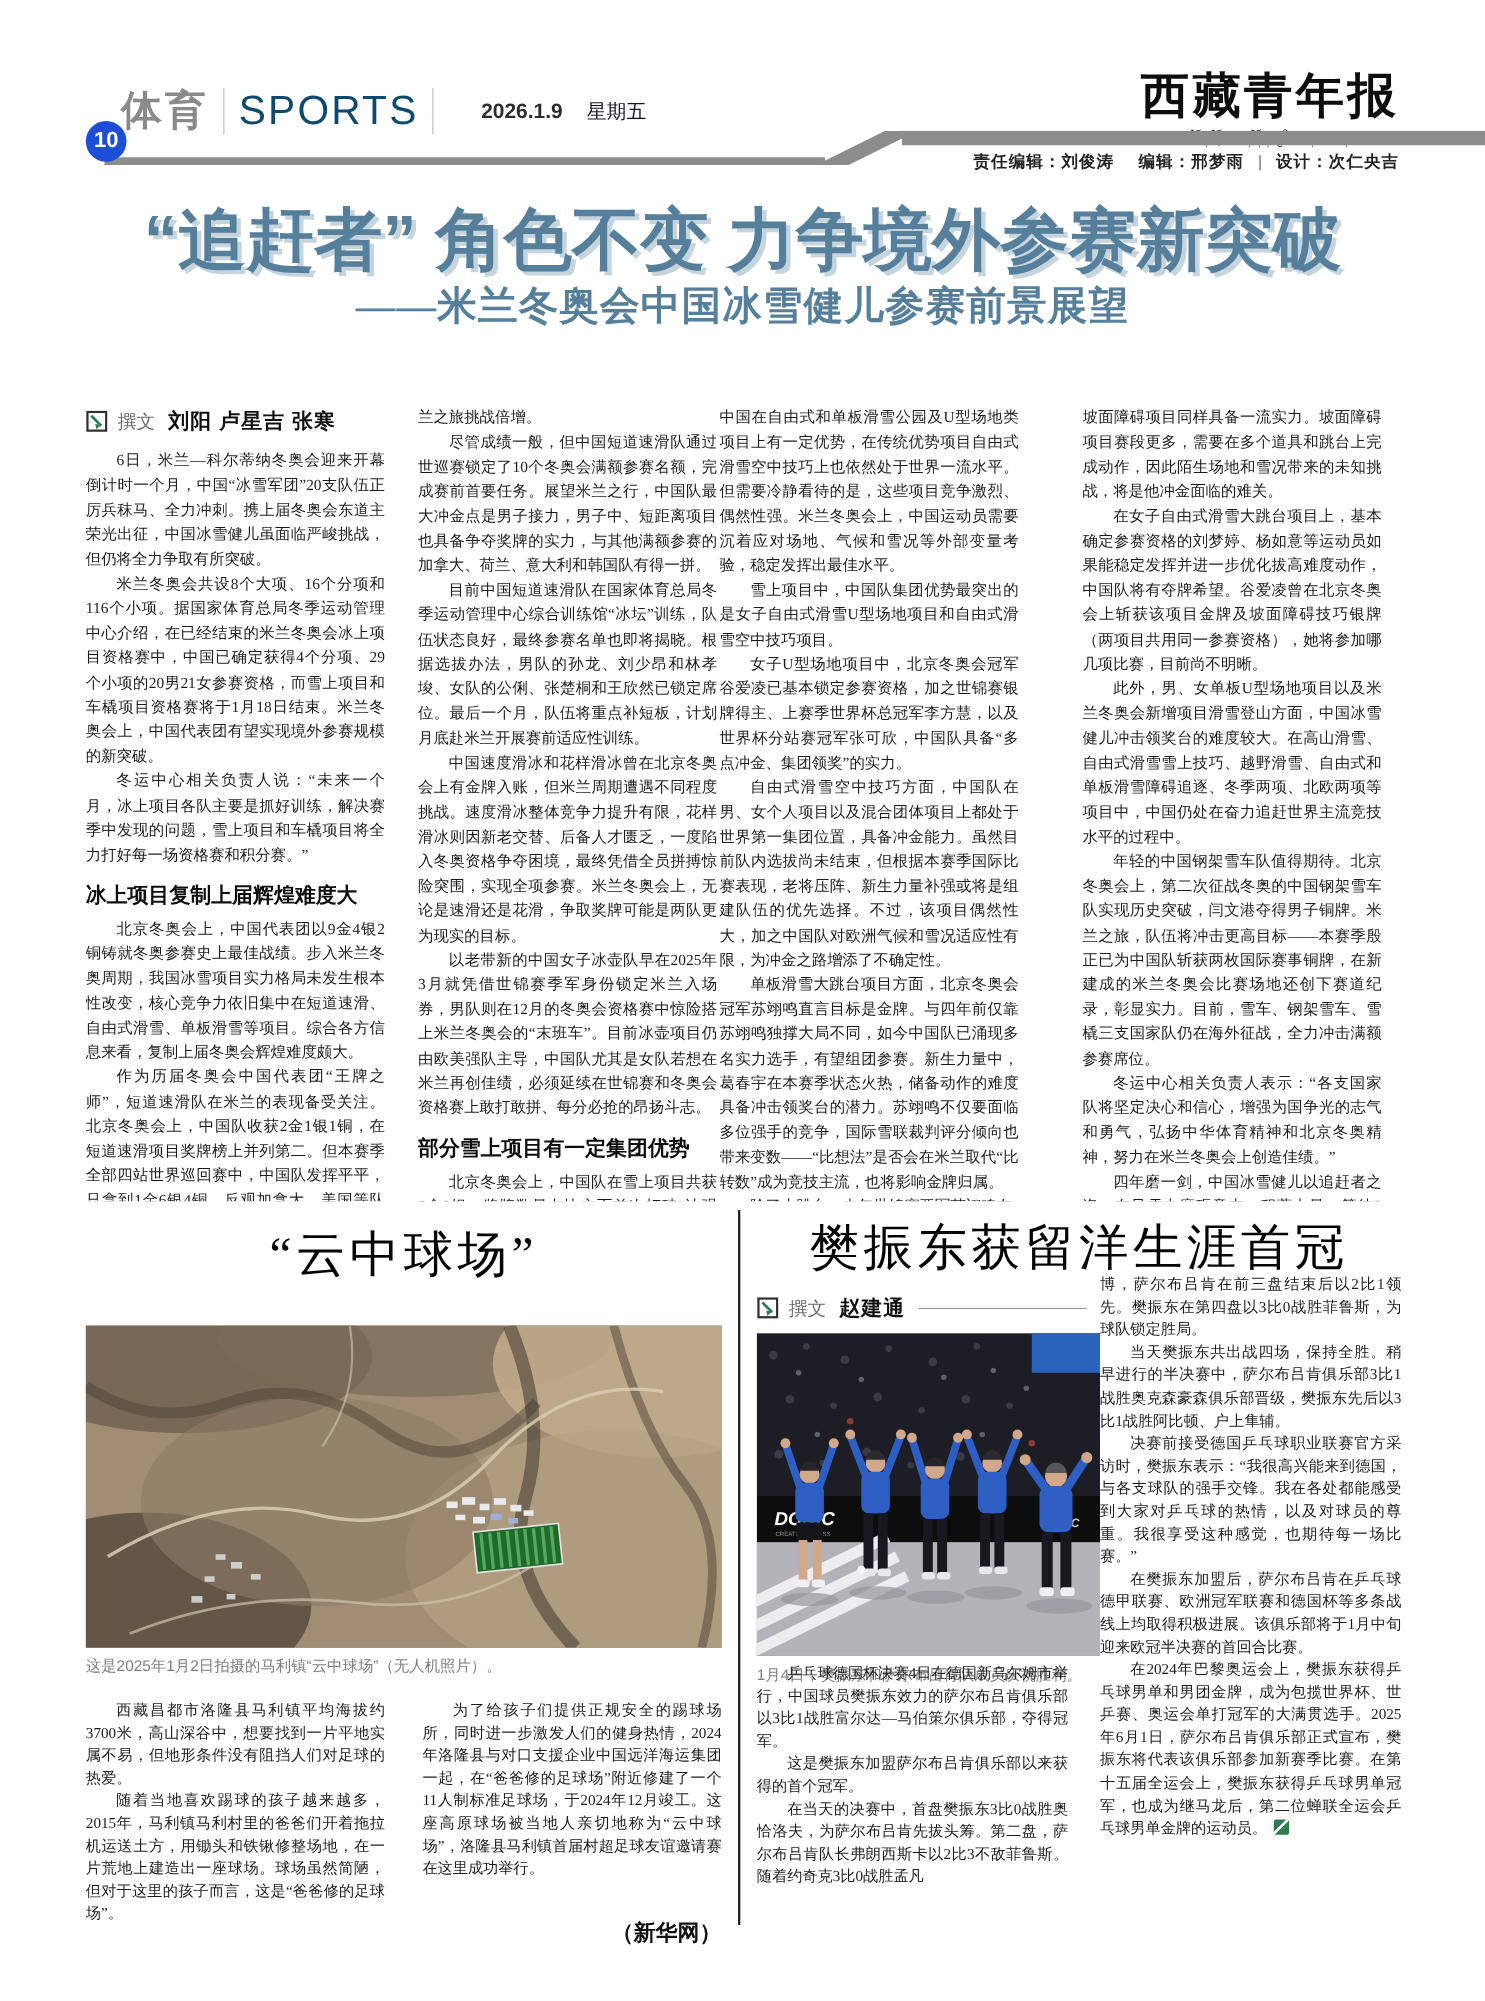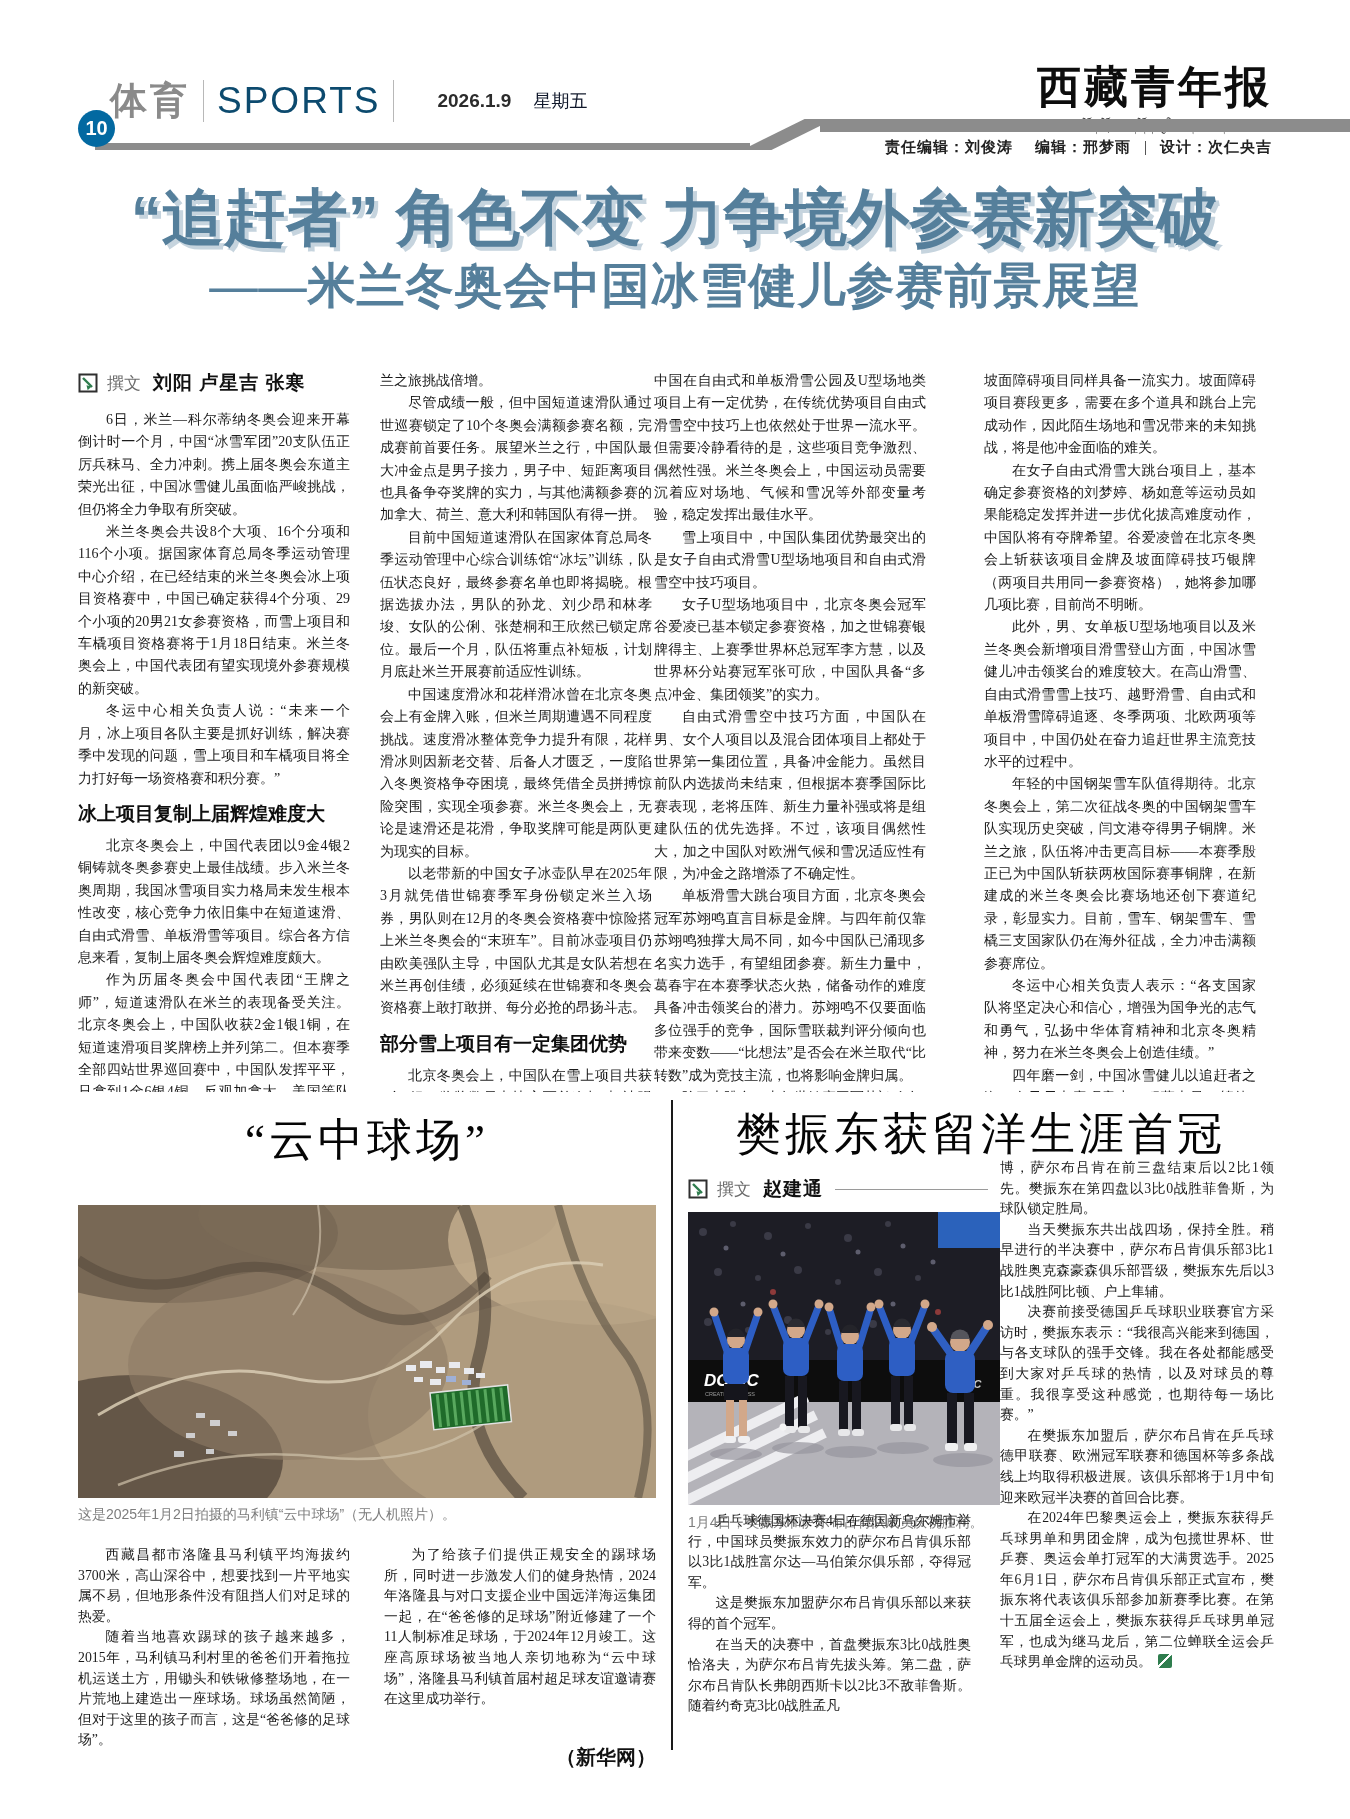--- a/index.html
+++ b/index.html
@@ -1,20 +1,20 @@
 <!DOCTYPE html>
 <html lang="zh"><head>
 <meta charset="utf-8">
 <style>
   html,body{margin:0;padding:0;background:#e9e9e9;}
   .page{position:relative;width:1350px;height:1819px;background:#ffffff;margin:0 auto;
         overflow:hidden;font-family:"Liberation Serif","DejaVu Serif",serif;color:#1a1a1a;}
   
   .page-circle{position:absolute;left:78px;top:110px;width:37px;height:37px;border-radius:50%;
-        background:#0369a1;color:#fff;font:bold 20px "Liberation Sans",sans-serif;
+        background:#1d4ed8;color:#fff;font:bold 20px "Liberation Sans",sans-serif;
         display:flex;align-items:center;justify-content:center;z-index:3;}
   .section-row{position:absolute;left:110px;top:76px;display:flex;align-items:center;
         font-family:"Liberation Sans",sans-serif;}
   .section-cn{font-size:37px;font-weight:bold;color:#8a8a8a;letter-spacing:3px;}
   .vline{width:1px;height:42px;background:#b8b8b8;margin:0 13px;}
   .section-en{font-size:37px;color:#0c4a6e;letter-spacing:2px;}
   .date-group{display:flex;align-items:baseline;margin-left:30px;font-family:"Liberation Sans",sans-serif;}
   .date-num{font-size:19px;font-weight:bold;color:#2c2c2c;}
   .date-week{font-size:18px;color:#0f172a;margin-left:22px;}
   .masthead{position:absolute;right:78px;top:66px;text-align:center;}
@@ -27,21 +27,21 @@
   .credits{position:absolute;right:78px;top:138px;font:bold 15px "Liberation Sans",sans-serif;
         color:#222;display:flex;align-items:center;letter-spacing:1px;}
   .credits .sep{width:1px;height:14px;background:#555;margin:0 14px;}
   .credits span{white-space:nowrap;}
   .credits .gap{margin-left:22px;}
   
   .np-headline{position:absolute;left:72px;top:176px;width:1206px;text-align:center;white-space:nowrap;
         font-family:"Liberation Sans",sans-serif;font-weight:900;font-size:62px;color:#557f9b;
         text-shadow:4px 4px 0 #c6d4de;letter-spacing:0;}
   .np-subtitle{position:absolute;left:72px;top:254px;width:1206px;text-align:center;
-        font-weight:bold;font-size:48px;color:#557f9b;letter-spacing:1px;}
+        font-weight:bold;font-size:36px;color:#557f9b;letter-spacing:1px;}
   
   .mcol{position:absolute;top:370px;width:272px;height:722px;overflow:hidden;}
   .mcol1{left:78px;} .mcol2{left:380px;} .mcol3{left:654px;} .mcol4{left:984px;}
   .para{font-size:14px;line-height:22.4px;text-align:justify;text-indent:2em;margin:0;color:#1b1b1b;}
   .para.noindent{text-indent:0;}
   .subhead{font-family:"Liberation Sans",sans-serif;font-size:19px;font-weight:bold;color:#0e0e0e;
         margin:11px 0 8px;text-indent:0;}
   .byline{display:flex;align-items:center;margin-bottom:13px;font-family:"Liberation Sans",sans-serif;}
   .byline .pen{flex:0 0 auto;margin-right:9px;display:block;}
   .byline-label{font-size:17px;color:#6c6c6c;margin-right:12px;}

